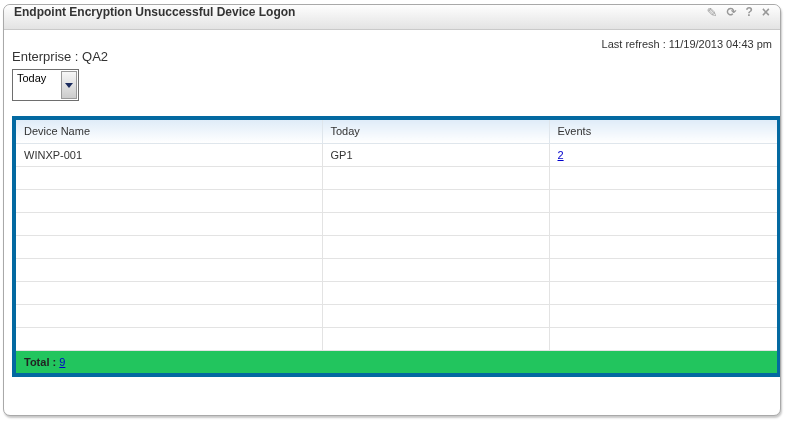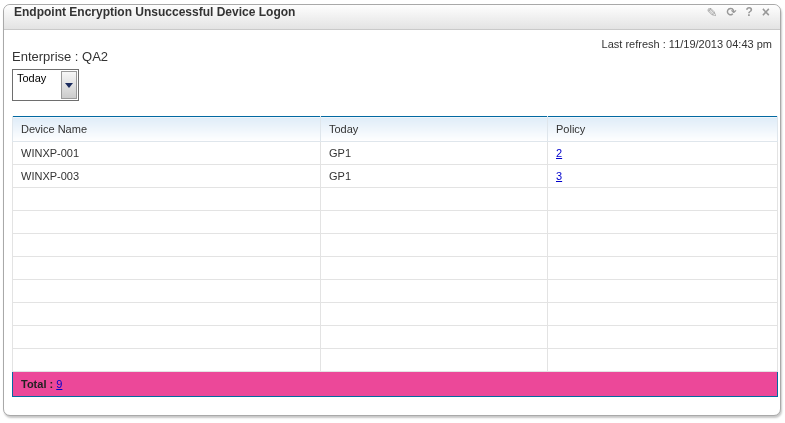--- a/index.html
+++ b/index.html
@@ -26,28 +26,28 @@
     border:1px solid #6e6e6e; position:relative; cursor:pointer; }
   .combo-text { position:absolute; left:4px; top:2px; font-size:11px; color:#000000; }
   .combo-btn { position:absolute; right:1px; top:1px; bottom:1px; width:16px;
     background:linear-gradient(#f7f7f7,#cccccc); border:1px solid #9a9a9a;
     display:flex; align-items:center; justify-content:center; cursor:pointer; }
   .combo-arrow { width:0; height:0; border-left:4px solid transparent;
     border-right:4px solid transparent; border-top:5px solid #1c2c5e; }
 
   table { margin-top:15px; width:765px; border-collapse:collapse;
     table-layout:fixed; font-size:11px; color:#333333;
-    border:1px solid #0369a1; }
+    border:4px solid #0369a1; }
   th { height:25px; background:linear-gradient(#dfecf8,#ffffff);
     font-weight:normal; color:#333333; text-align:left; padding:0 0 0 8px;
     border:1px solid #dfe6ec; border-top:none; cursor:pointer; }
   tbody td { height:23px; padding:0 0 0 8px; border:1px solid #e3e3e3;
     background:#ffffff; }
   tfoot td { height:25px; padding:0 0 0 8px; border-top:1px solid #d5d5d5;
-    background:#ec4899; }
+    background:#22c55e; }
   .total-label { font-weight:bold; color:#222222; }
   a.lnk { color:#0000cc; text-decoration:underline; cursor:pointer; }
 </style>
 </head>
 <body>
 
 <div class="panel">
 
   <div class="titlebar">
     <span class="title">Endpoint Encryption Unsuccessful Device Logon</span>
@@ -73,33 +73,28 @@
     <table>
       <colgroup>
         <col style="width:308px">
           <col style="width:227px">
           <col style="width:230px">
       </colgroup>
       <thead>
         <tr>
           <th>Device Name</th>
           <th>Today</th>
-          <th>Policy</th>
+          <th>Events</th>
         </tr>
       </thead>
       <tbody>
         <tr>
           <td>WINXP-001</td>
           <td>GP1</td>
           <td><a class="lnk">2</a></td>
-        </tr>
-        <tr>
-          <td>WINXP-003</td>
-          <td>GP1</td>
-          <td><a class="lnk">3</a></td>
         </tr>
       <tr>
             <td>&nbsp;</td>
             <td>&nbsp;</td>
             <td>&nbsp;</td>
           </tr>
           <tr>
             <td>&nbsp;</td>
             <td>&nbsp;</td>
             <td>&nbsp;</td>

